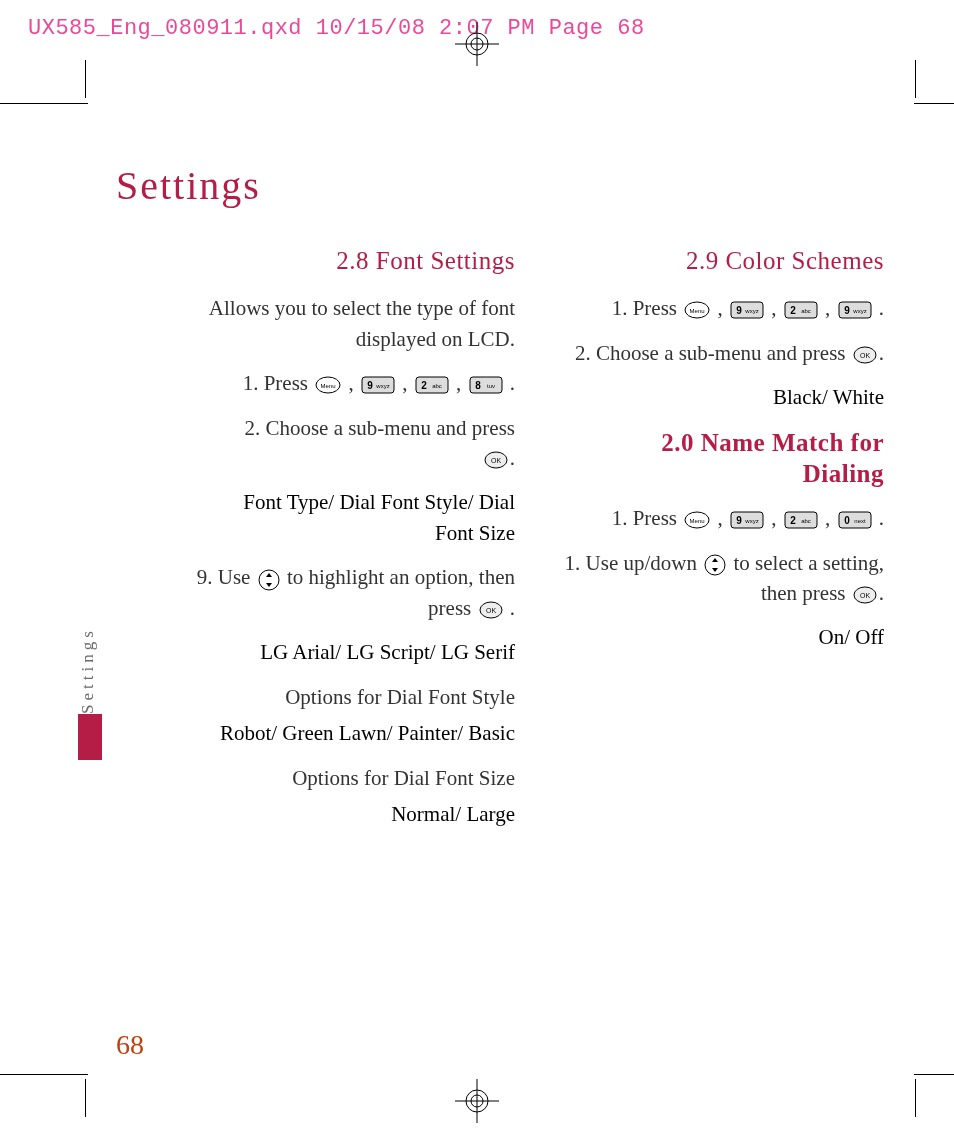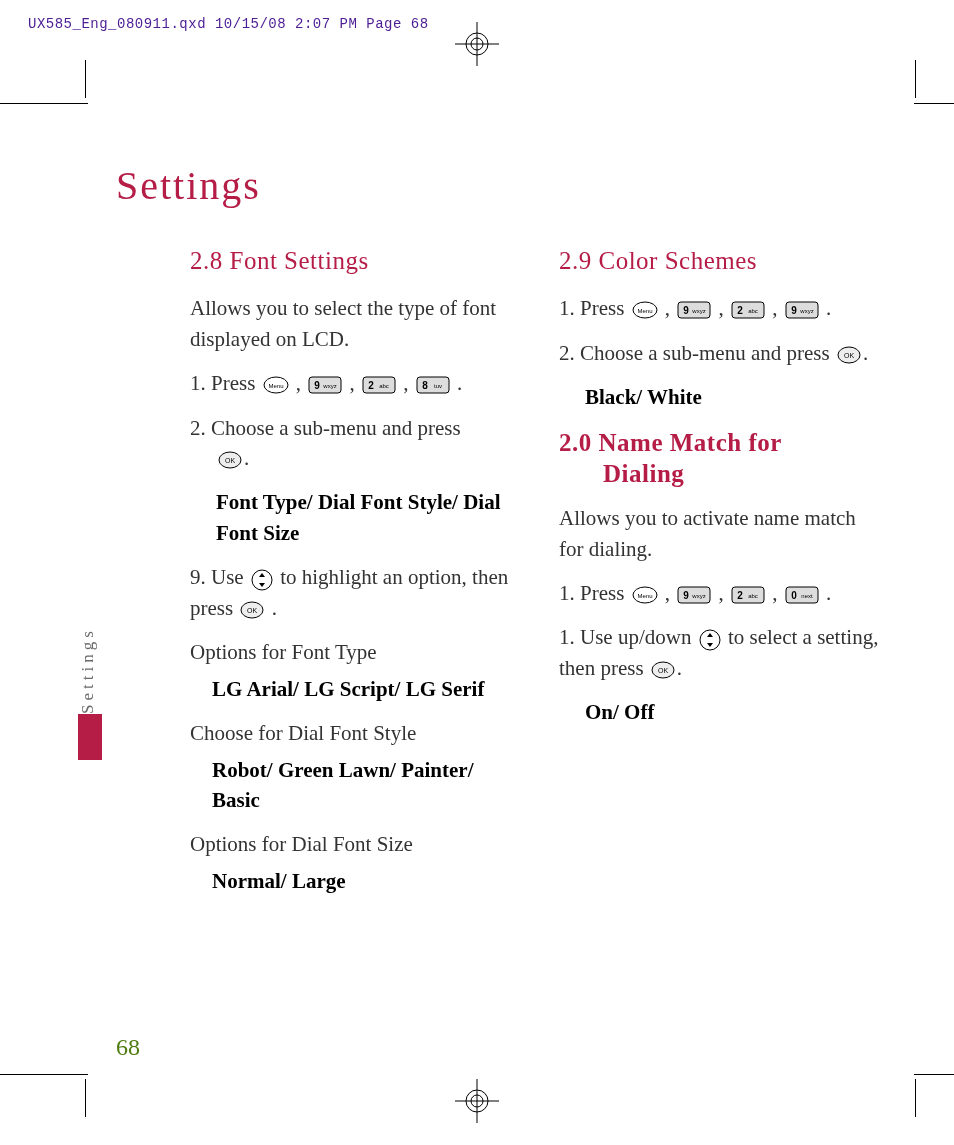--- a/index.html
+++ b/index.html
@@ -7,21 +7,21 @@
     width:954px;height:1145px;
     background:#fff;
     font-family:"Palatino Linotype","Book Antiqua",Palatino,serif;
     color:#000;
     position:relative;
     overflow:hidden;
   }
   .prepress-header{
     position:absolute;top:16px;left:28px;
     font-family:"Courier New",monospace;
-    font-size:14px;letter-spacing:.5px;color:#4c1d95;
+    font-size:22px;letter-spacing:.5px;color:#ec4899;
   }
   
   .reg-top,.reg-bottom{position:absolute;left:50%;transform:translateX(-50%);}
   .reg-top{top:22px;}
   .reg-bottom{bottom:22px;}
   .reg svg{display:block;}
   
   .crop{position:absolute;background:#000;}
   .crop.h{height:1px;width:88px;}
   .crop.v{width:1px;height:38px;}
@@ -44,56 +44,57 @@
     color:#b51d47;
     font-weight:300;
     letter-spacing:2px;
     margin:58px 0 26px 30px;
   }
   .cols{
     display:flex;
     gap:44px;
     margin-left:104px;
     margin-right:32px;
+    text-align:right;
   }
   .col{flex:1;font-size:21px;line-height:1.45;color:#333;}
   .sec-head{
     color:#b51d47;
     font-size:25px;
     font-weight:400;
     margin:8px 0 14px 0;
     letter-spacing:.5px;
   }
   .sec-head.wrap{line-height:1.25;font-weight:bold;}
   .indent-head{padding-left:44px;display:block;}
   p{margin:0 0 14px 0;}
   .step{margin:0 0 14px 0;}
   .step-body{padding-left:26px;}
   .opt-label{margin:4px 0 6px 0;}
-  .opt-vals{font-weight:700;color:#000;margin:0 0 14px 22px;}
+  .opt-vals{font-weight:400;color:#000;margin:0 0 14px 22px;}
   
   .side-tab{
     position:absolute;
     left:80px;top:618px;
     width:22px;height:110px;
   }
   .side-tab .lbl{
     position:absolute;left:0;top:0;
     transform:rotate(-90deg) translate(-96px,-2px);
     transform-origin:0 0;
     font-size:17px;letter-spacing:4px;color:#6a6a6a;
     font-family:"Palatino Linotype",serif;
   }
   .side-tab .bar{
     position:absolute;left:-2px;top:96px;width:24px;height:46px;
     background:#b51d47;
   }
   .page-num{
     position:absolute;left:116px;bottom:84px;
-    font-size:24px;color:#4d7c0f;
+    font-size:28px;color:#c2410c;
   }
   
   .key{display:inline-block;vertical-align:middle;line-height:0;margin:0 2px;}
   .key svg{display:inline-block;}
 </style>
 </head>
 <body>
 
 <div class="prepress-header">UX585_Eng_080911.qxd  10/15/08  2:07 PM  Page 68</div>
 
@@ -183,24 +184,23 @@
               <polygon points="11,18 8,14 14,14" fill="#000"></polygon>
             </svg></span>
         <span> to highlight an option, then press </span>
         <span class="key"><svg width="24" height="18">
               <ellipse cx="12" cy="9" rx="11" ry="8" fill="#eee" stroke="#000"></ellipse>
               <text x="12" y="12" text-anchor="middle" font-size="7" font-family="sans-serif">OK</text>
             </svg></span>
         <span> .</span>
       </p>
 
-      <p class="opt-label">Options for Font Type</p>
       <p class="opt-vals">LG Arial/ LG Script/ LG Serif</p>
 
-      <p class="opt-label">Choose for Dial Font Style</p>
+      <p class="opt-label">Options for Dial Font Style</p>
       <p class="opt-vals">Robot/ Green Lawn/ Painter/ Basic</p>
 
       <p class="opt-label">Options for Dial Font Size</p>
       <p class="opt-vals">Normal/ Large</p>
     </div>
 
     <div class="col">
       <div class="sec-head">2.9 Color Schemes</div>
 
       <p class="step">
@@ -237,21 +237,20 @@
               <text x="12" y="12" text-anchor="middle" font-size="7" font-family="sans-serif">OK</text>
             </svg></span><span>.</span>
       </p>
       <p class="opt-vals" style="margin-left:26px">Black/ White</p>
 
       <div class="sec-head wrap">
         <span>2.0 Name Match for</span><br>
         <span class="indent-head">Dialing</span>
       </div>
 
-      <p>Allows you to activate name match for dialing.</p>
 
       <p class="step">
         <span>1. Press </span>
         <span class="key"><svg width="26" height="18">
               <ellipse cx="13" cy="9" rx="12" ry="8" fill="#fff" stroke="#000"></ellipse>
               <text x="13" y="12" text-anchor="middle" font-size="6" font-family="sans-serif">Menu</text>
             </svg></span>
         <span> , </span>
         <span class="key"><svg width="34" height="18">
               <rect x="1" y="1" width="32" height="16" rx="3" fill="#ddd" stroke="#000"></rect>

